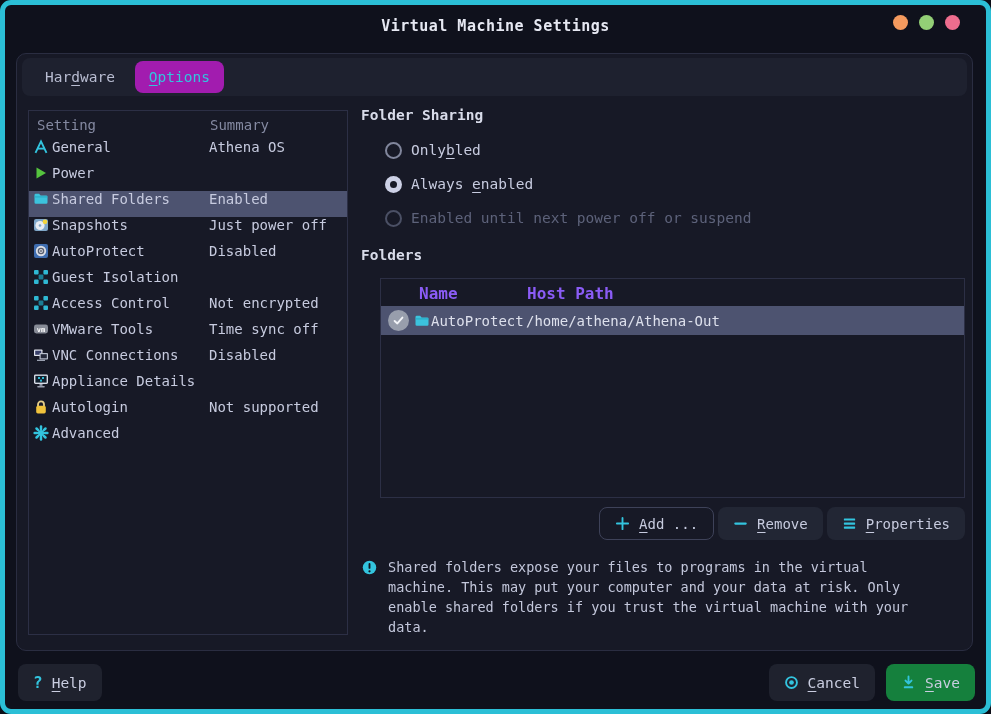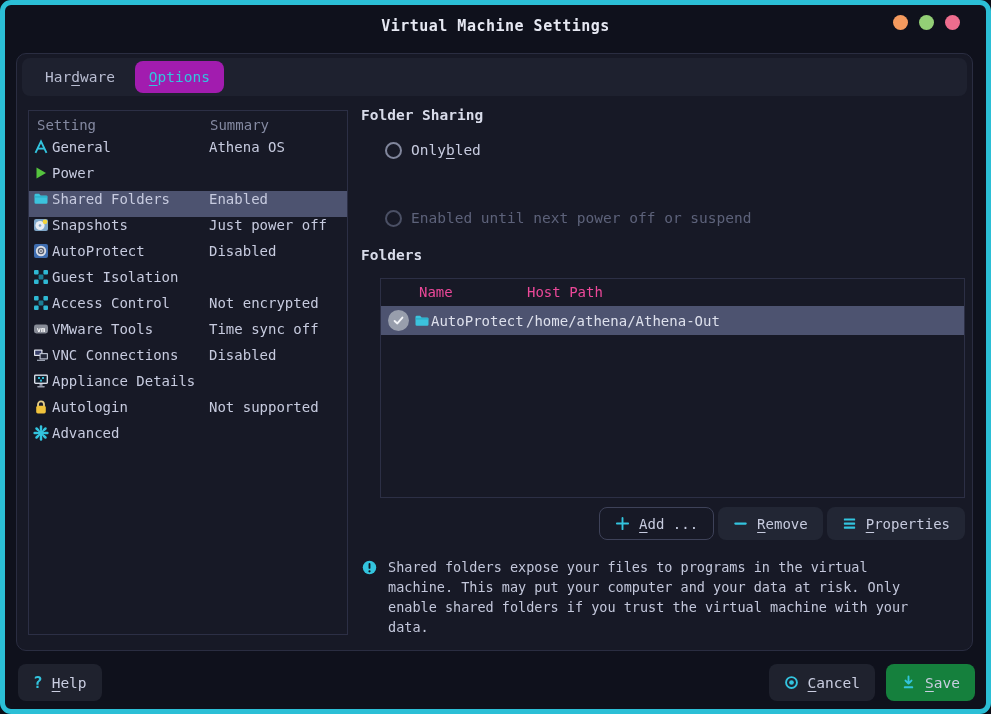--- a/index.html
+++ b/index.html
@@ -32,21 +32,21 @@
   .radio-row{position:absolute;left:368px;height:24px;display:flex;align-items:center;gap:9px;}
   .radio{width:17px;height:17px;border-radius:50%;box-sizing:border-box;flex:none;}
   .radio.unchecked{border:2px solid #81869c;}
   .radio.checked{background:#cdd1e6;position:relative;}
   .radio.checked::after{content:"";position:absolute;left:5px;top:5px;width:7px;height:7px;border-radius:50%;background:#171926;}
   .radio.disab{border:2px solid #4b5065;}
   .radio-lbl{font-size:14.5px;color:#c7cbdf;white-space:nowrap;}
   .radio-lbl.dim{color:#5d627a;}
   
   .ftable{position:absolute;left:363px;top:224px;width:585px;height:220px;border:1px solid #2c2f45;box-sizing:border-box;}
-  .fhead{position:relative;height:27px;font-size:14px;color:#ec4899;}
+  .fhead{position:relative;height:27px;font-size:16px;color:#8b5cf6;font-weight:bold;}
   .fhead .c1{position:absolute;left:38px;top:5px;}
   .fhead .c2{position:absolute;left:146px;top:5px;}
   .frow{position:absolute;left:0;right:0;top:27px;height:29px;background:#4d5370;display:flex;align-items:center;}
   .check{width:21px;height:21px;border-radius:50%;background:#989eac;margin-left:7px;flex:none;display:flex;align-items:center;justify-content:center;}
   .check svg{width:13px;height:13px;}
   .frow .icon16{margin-left:5px;margin-right:1px;}
   .fname{font-size:14px;color:#dde0ec;white-space:nowrap;}
   .fpath{position:absolute;left:145px;font-size:14px;color:#dde0ec;white-space:nowrap;}
   
   .fbtns{position:absolute;top:453px;left:363px;width:585px;display:flex;justify-content:flex-end;gap:4px;}
@@ -252,20 +252,24 @@
         <span class="sum"></span>
       </div>
     </div>
 
     <div class="sec-title" style="left:344px;top:53px;">Folder Sharing</div>
 
     <div class="radio-row" style="top:84px;">
       <span class="radio unchecked"></span>
       <span class="radio-lbl"><span>Only</span><span class="k">b</span><span>led</span></span>
     </div>
+    <div class="radio-row" style="top:118px;">
+      <span class="radio checked"></span>
+      <span class="radio-lbl"><span>Always </span><span class="k">e</span><span>nabled</span></span>
+    </div>
     <div class="radio-row" style="top:152px;">
       <span class="radio disab"></span>
       <span class="radio-lbl dim">Enabled until next power off or suspend</span>
     </div>
 
     <div class="sec-title" style="left:344px;top:193px;">Folders</div>
 
     <div class="ftable">
       <div class="fhead">
         <span class="c1">Name</span>

